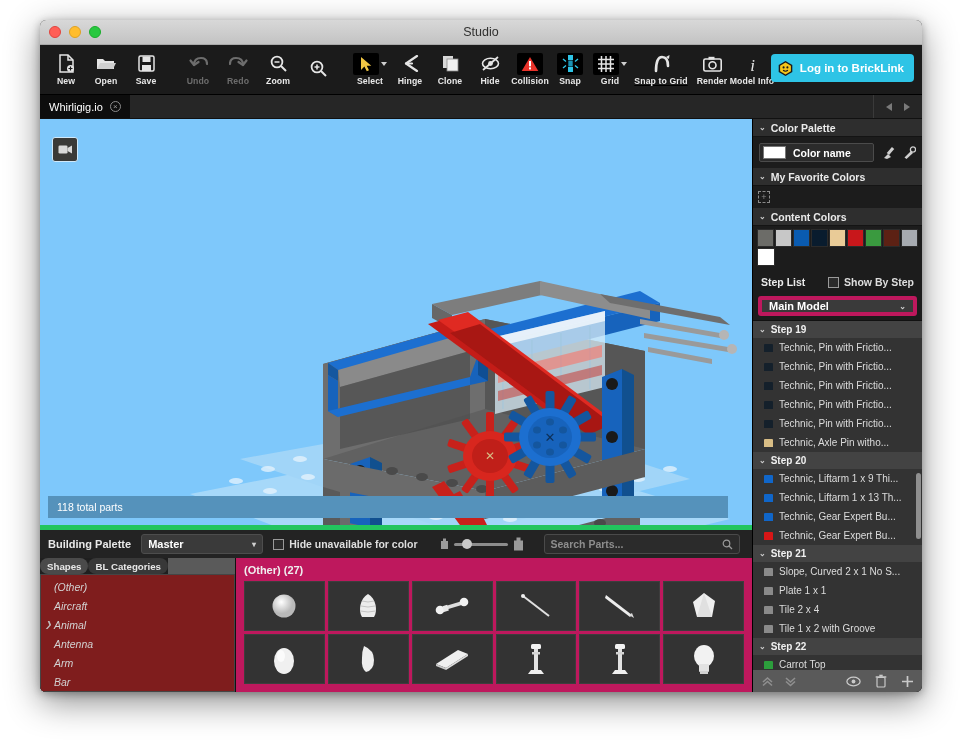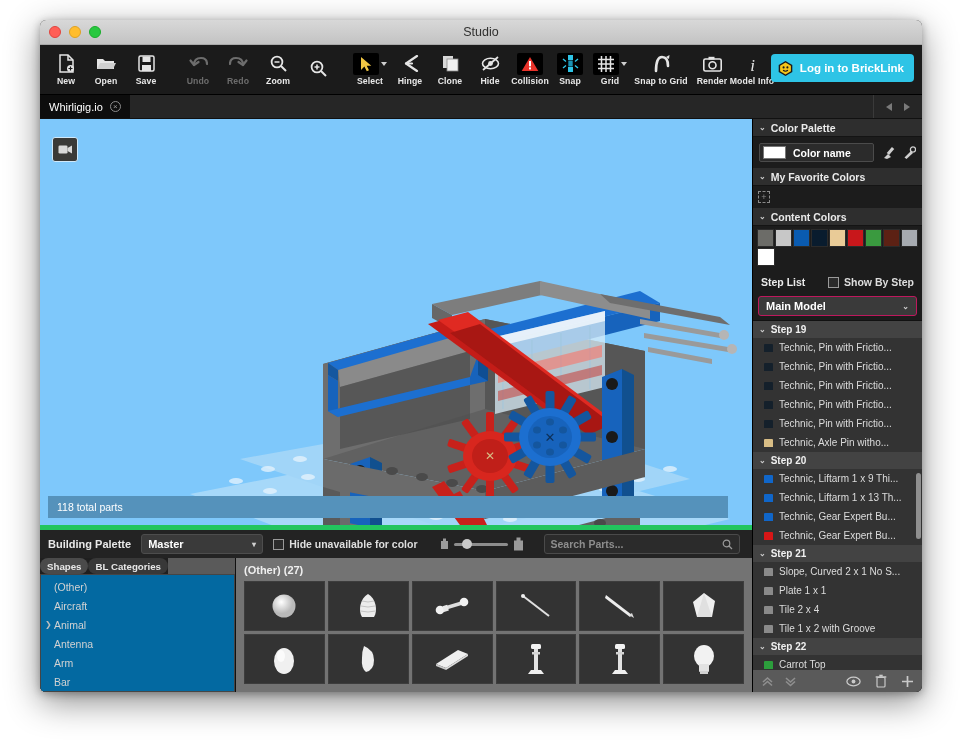--- a/index.html
+++ b/index.html
@@ -40,21 +40,21 @@
     border-bottom:1px solid #000;
   }
   .tb-item{
     width:40px; height:46px; display:flex; flex-direction:column;
     align-items:center; justify-content:center; gap:2px; cursor:default;
     position:relative;
   }
   .tb-item .ico{ height:20px; display:flex; align-items:center; justify-content:center; }
   .tb-item .lbl{ font-size:8.7px; color:#e9e9e9; font-weight:bold; letter-spacing:.1px; white-space:nowrap;}
   .tb-item.dim .lbl{ color:#6d6d6d; }
-  .tb-item.wide{ width:62px; }
+  .tb-item.wide{ width:62px;text-decoration:underline; }
   .tb-sep{ width:12px; }
   .tb-box{
     width:26px;height:22px;background:#000;border-radius:2px;
     display:flex;align-items:center;justify-content:center;
   }
   .caret{ width:0;height:0;border-left:3.5px solid transparent;border-right:3.5px solid transparent;border-top:4px solid #cfcfcf; margin-left:2px;}
   .bl-btn{
     position:absolute; right:8px; top:9px; height:28px; background:#2ec4e6;
     border-radius:4px; display:flex; align-items:center; gap:6px; padding:0 10px 0 6px;
     cursor:pointer;
@@ -117,24 +117,24 @@
     width:196px; height:20px; background:#2b2b2b; border:1px solid #4a4a4a; border-radius:3px;
     display:flex; align-items:center; justify-content:space-between; padding:0 6px;
     font-size:10.5px; color:#8d8d8d; font-weight:bold; margin-left:10px;
   }
   .pal-body{ flex:1; display:flex; overflow:hidden; }
   .cats{ width:196px; background:#2e2e2e; display:flex; flex-direction:column; border-right:1px solid #111;}
   .cat-tabs{ height:16px; display:flex; background:#1f1f1f; }
   .cat-tab{ padding:0 7px; display:flex; align-items:center; font-size:9.7px; color:#e8e8e8; font-weight:bold; background:#4a4a4a; cursor:pointer;border-radius:8px;}
   .cat-tab.alt{ background:#383838; }
   .cat-tab-fill{ flex:1; background:#5a5a5a;}
-  .cat-list{ flex:1; background:#0369a1; padding-top:2px; overflow:hidden; border:1px solid #454545;}
+  .cat-list{ flex:1; background:#7f1d1d; padding-top:2px; overflow:hidden; border:1px solid #454545;font-style:italic;}
   .cat-item{ height:19px; display:flex; align-items:center; padding-left:13px; font-size:10.5px; color:#d2d2d2; position:relative; cursor:pointer;}
   .cat-item .arrow{ position:absolute; left:4px; font-size:8px; color:#bdbdbd;}
-  .parts{ flex:1; background:#737373; padding:6px 8px 0 8px; overflow:hidden;}
+  .parts{ flex:1; background:#be185d; padding:6px 8px 0 8px; overflow:hidden;}
   .parts-title{ font-size:11px; color:#efefef; font-weight:bold; margin-bottom:5px;}
   .parts-grid{ display:grid; grid-template-columns:repeat(6,1fr); gap:3px;}
   .part-cell{ height:50px; background:#333333; border:1px solid #3d3d3d; display:flex; align-items:center; justify-content:center; cursor:pointer;}
 
   
   .sec-hd{
     height:18px; background:#2e2e2e; display:flex; align-items:center; gap:5px;
     padding-left:6px; font-size:10.5px; color:#eaeaea; font-weight:bold;
     border-bottom:1px solid #141414; cursor:pointer;
   }
@@ -147,21 +147,21 @@
   .cn-sw{ width:23px;height:13px;background:#fff;border:1px solid #777;}
   .cn-txt{ font-size:10.5px; color:#fff; font-weight:bold;}
   .fav-area{ height:22px; background:#1c1c1c; display:flex; align-items:center; padding-left:5px;}
   .fav-add{ width:12px;height:12px;border:1px dashed #8a8a8a; color:#8a8a8a; font-size:9px; display:flex;align-items:center;justify-content:center;}
   .swatches{ background:#1c1c1c; padding:3px 4px 4px 4px; }
   .sw-row{ display:flex; gap:1px; margin-bottom:1px;}
   .sw{ width:18px; height:18px; border:1px solid #2b2b2b; cursor:pointer;}
   .steplist-hd{ height:22px; background:#1c1c1c; display:flex; align-items:center; justify-content:space-between; padding:0 8px;}
   .sl-title{ font-size:10.5px; color:#eaeaea; font-weight:bold;}
   .mm-select{
-    margin:3px 5px 4px 5px; height:20px; background:#3a3a3a; border:1px solid #be185d; border-radius:3px;
+    margin:3px 5px 4px 5px; height:20px; background:#3a3a3a; border:4px solid #be185d; border-radius:3px;
     display:flex; align-items:center; justify-content:space-between; padding:0 7px;
     font-size:11px; color:#fff; font-weight:bold; cursor:pointer;
   }
   .steps{ flex:1; overflow:hidden; background:#2b2b2b; position:relative; border-top:1px solid #111;}
   .step-hd{ height:17px; background:#434343; display:flex; align-items:center; gap:5px; padding-left:6px; font-size:10px; color:#f0f0f0; font-weight:bold; cursor:pointer;}
   .step-row{ height:19px; background:#333333; display:flex; align-items:center; gap:6px; padding-left:11px; cursor:pointer;}
   .step-sw{ width:9px; height:8px; border-radius:1px 1px 0 0; flex:0 0 auto;}
   .step-lbl{ font-size:10px; color:#dcdcdc; white-space:nowrap; overflow:hidden;}
   .steps-scroll{ position:absolute; right:1px; top:152px; width:5px; height:66px; background:#8f8f8f; border-radius:3px;}
   .step-foot{ height:22px; background:#5a5a5a; display:flex; align-items:center; padding:0 8px; gap:10px;}

